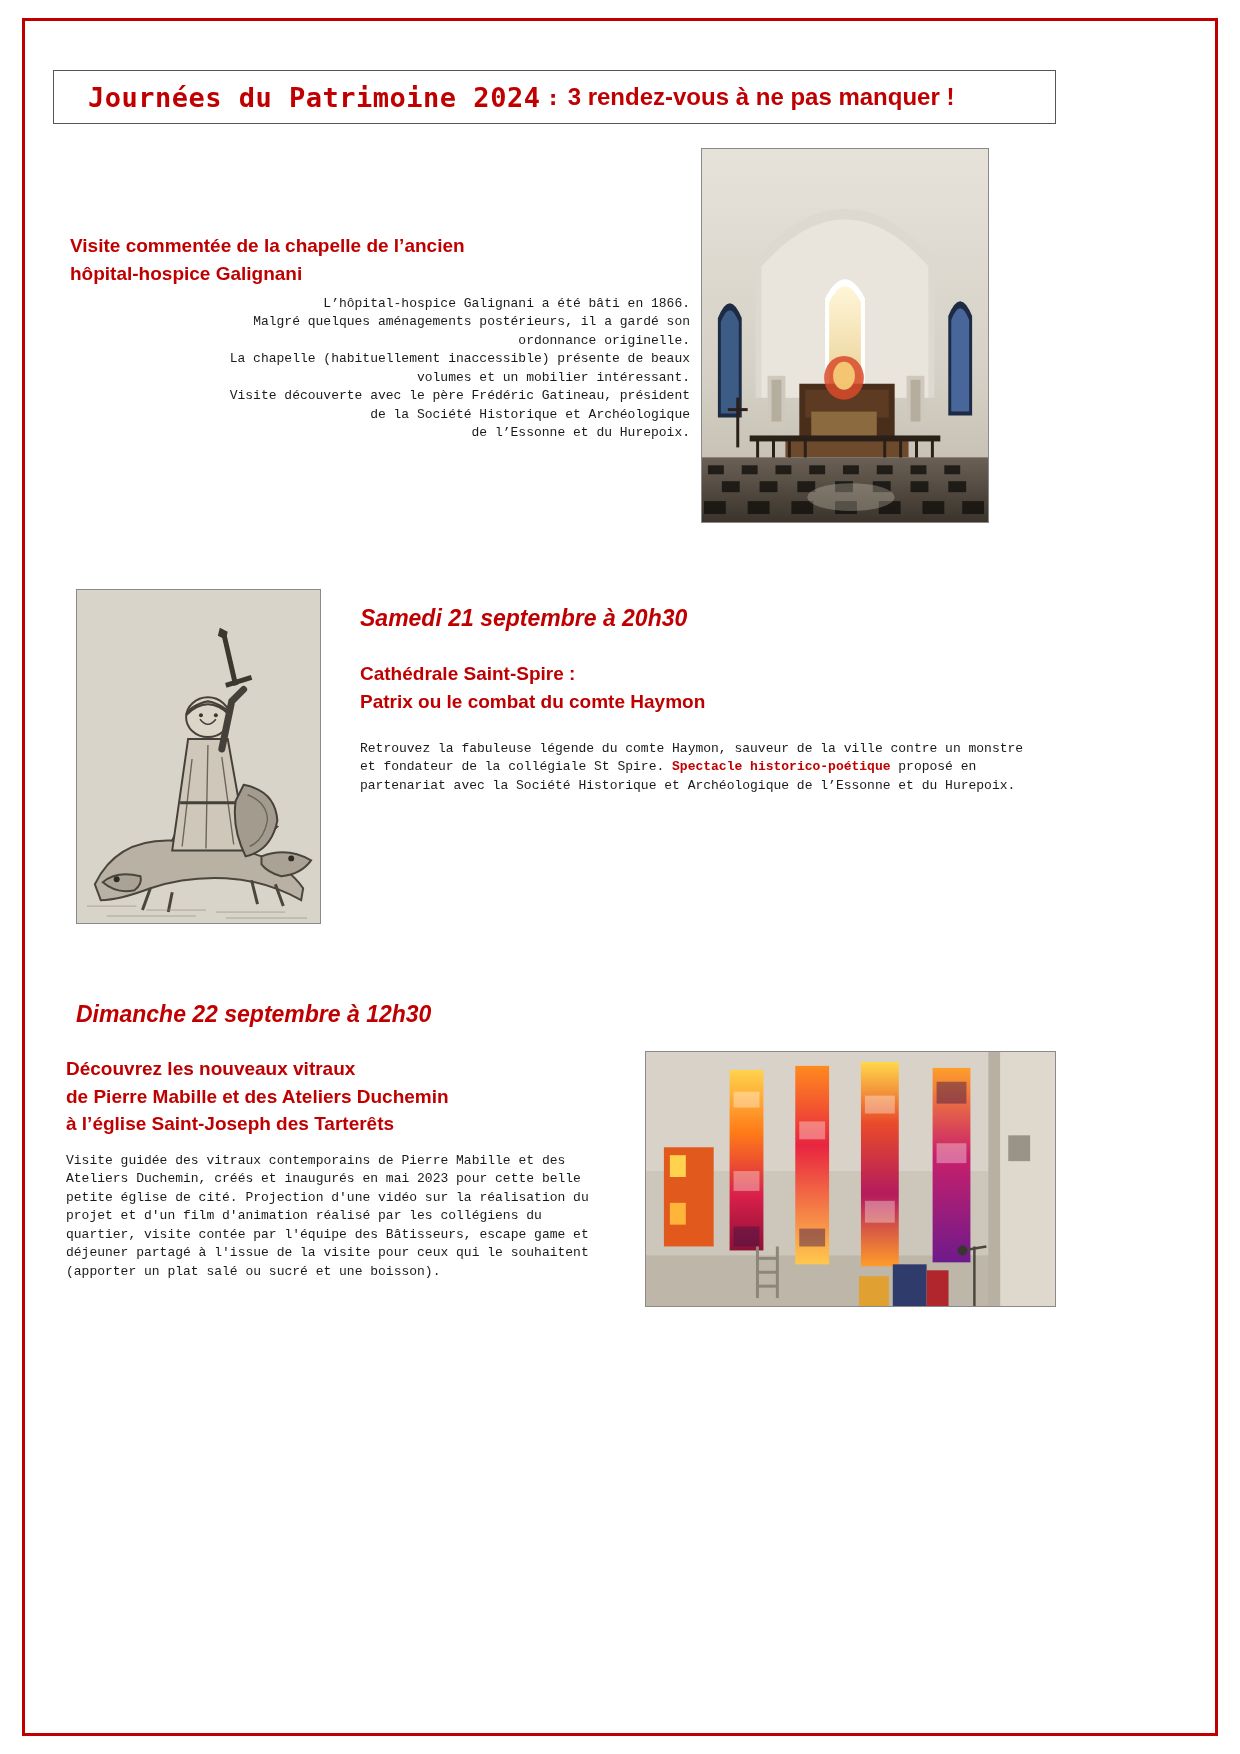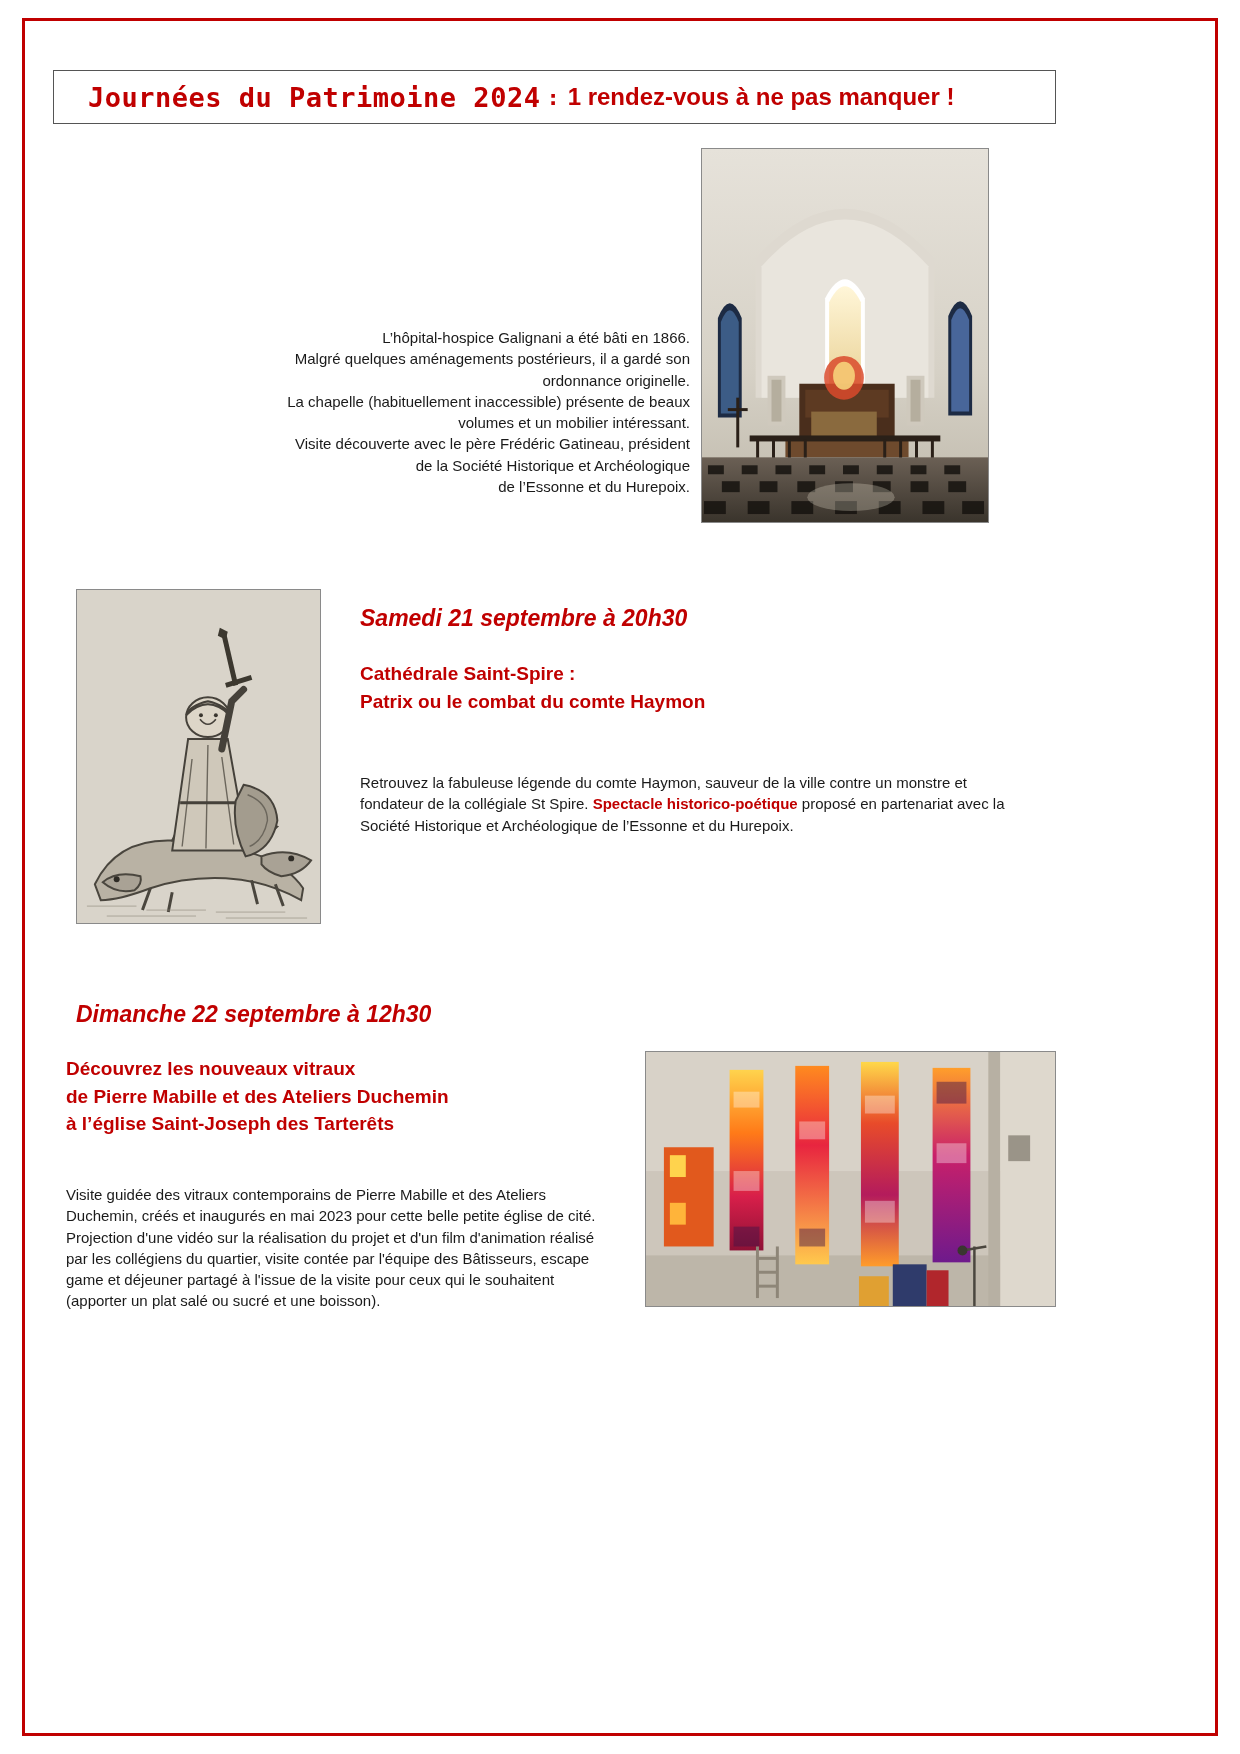--- a/index.html
+++ b/index.html
@@ -77,25 +77,24 @@
     color: #c00000;
   }
   .sub-heading {
     font-family: "Liberation Sans", sans-serif;
     font-size: 19px;
     font-weight: bold;
     color: #c00000;
     line-height: 1.45;
   }
   .body-text {
-    font-family: Liberation Sans, sans-serif;
-    font-size: 15px;
+    font-family: Liberation Mono, monospace;
+    font-size: 13px;
     color: #1a1a1a;
     line-height: 1.42;
-    margin-top: 32px;
   }
   .body-text.right {
     text-align: right;
   }
   .hl-red {
     color: #c00000;
     font-weight: bold;
   }
 
   
@@ -142,24 +141,28 @@
 </head>
 <body>
 
 <div class="content">
 
   <div class="page-border"></div>
 
   <div class="title-box">
     <span class="title-main">Journées du Patrimoine 2024</span>
     <span class="title-colon">:</span>
-    <span class="title-sub">1 rendez-vous à ne pas manquer !</span>
-  </div>
-
-
+    <span class="title-sub">3 rendez-vous à ne pas manquer !</span>
+  </div>
+
+
+  <div id="sec1-sub" class="sub-heading">
+    <span>Visite commentée de la chapelle de l’ancien</span><br>
+    <span>hôpital-hospice Galignani</span>
+  </div>
 
   <div id="sec1-body" class="body-text right">
     L’hôpital-hospice Galignani a été bâti en 1866.<br>
     Malgré quelques aménagements postérieurs, il a gardé son<br>
     ordonnance originelle.<br>
     La chapelle (habituellement inaccessible) présente de beaux<br>
     volumes et un mobilier intéressant.<br>
     Visite découverte avec le père Frédéric Gatineau, président<br>
     de la Société Historique et Archéologique<br>
     de l’Essonne et du Hurepoix.

